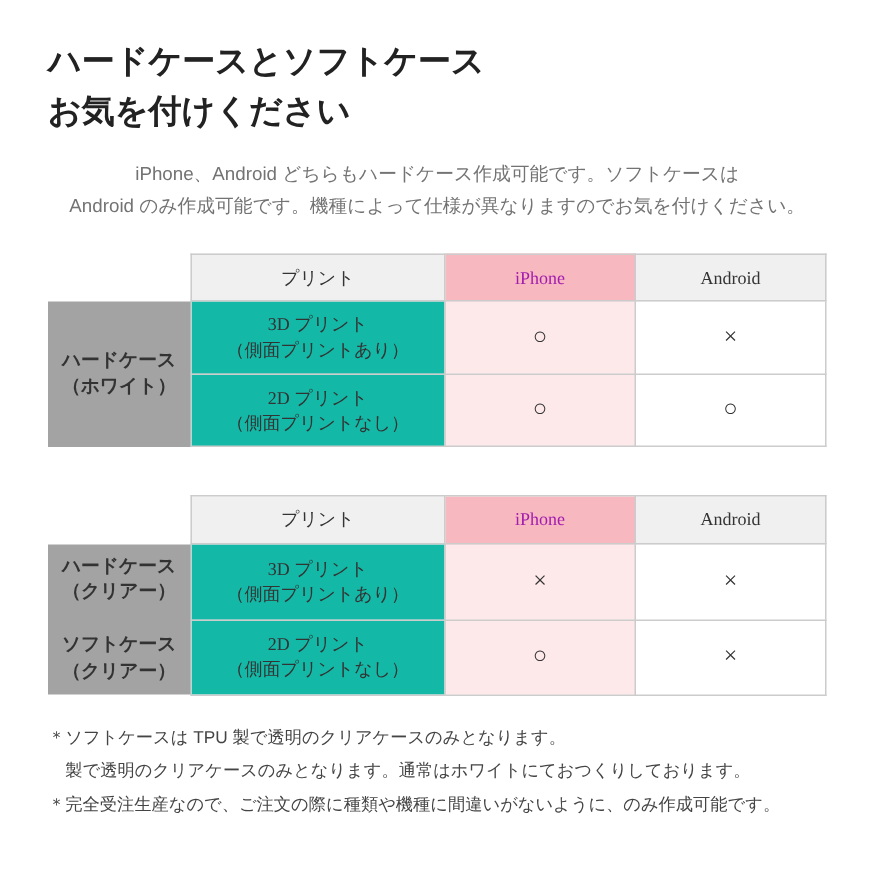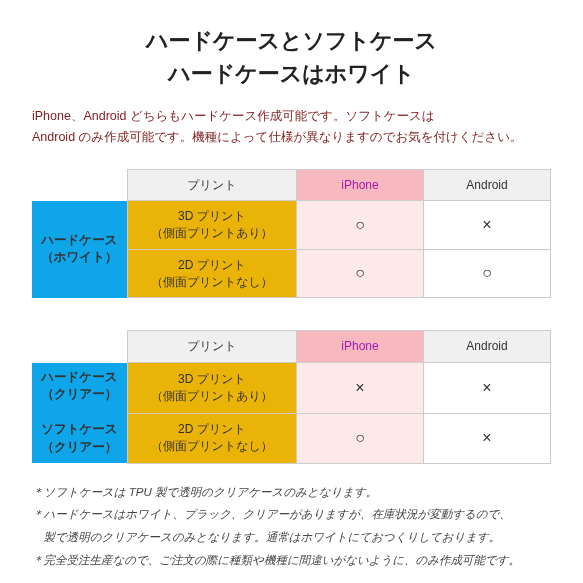--- a/index.html
+++ b/index.html
@@ -7,43 +7,45 @@
       font-family: "Hiragino Kaku Gothic ProN", "Hiragino Sans", "Yu Gothic", Meiryo, sans-serif;
       background: #ffffff;
       width: 583px;
       min-height: 583px;
       padding: 24px 32px;
       font-size: 13px;
       color: #333;
     }
 
     .main-title {
-      text-align: center;
+      text-align: left;
       font-size: 22px;
       font-weight: bold;
       line-height: 1.5;
       margin-bottom: 16px;
       color: #222;
     }
 
     .description {
+      text-align: center;
       font-size: 12.5px;
       line-height: 1.7;
-      color: #7f1d1d;
+      color: #737373;
       margin-bottom: 20px;
     }
 
     .table-section {
       margin-bottom: 18px;
     }
 
     .comparison-table {
       width: 100%;
       border-collapse: collapse;
       font-size: 12px;
+      font-family: Liberation Serif, serif;
     }
 
     .comparison-table th,
     .comparison-table td {
       border: 1px solid #ccc;
       text-align: center;
       padding: 7px 6px;
       vertical-align: middle;
       line-height: 1.4;
     }
@@ -56,32 +58,32 @@
     .col-iphone-header {
       background: #f7b8c0 !important;
       color: #a21caf;
     }
 
     .col-iphone-cell {
       background: #fde8ea !important;
     }
 
     .row-label {
-      background: #0ea5e9;
+      background: #a3a3a3;
       border: none !important;
       font-weight: bold;
       text-align: left;
       vertical-align: middle;
       width: 90px;
       padding-left: 4px;
       font-size: 12.5px;
     }
 
     .print-col {
-      background: #eab308;
+      background: #14b8a6;
     }
 
     .circle-mark {
       font-size: 16px;
       color: #333;
     }
 
     .cross-mark {
       font-size: 16px;
       color: #333;
@@ -89,33 +91,32 @@
 
     .notes {
       margin-top: 18px;
       font-size: 11.5px;
       line-height: 1.8;
       color: #444;
     }
 
     .notes p {
       margin-bottom: 2px;
-      font-style: italic;
     }
 
     .section-gap {
       height: 14px;
     }
   </style>
 </head>
 <body>
 
 <div class="main-title">
   <span>ハードケースとソフトケース</span><br>
-  <span>ハードケースはホワイト</span>
+  <span>お気を付けください</span>
 </div>
 
 <div class="description">
   iPhone、Android どちらもハードケース作成可能です。ソフトケースは<br>
   Android のみ作成可能です。機種によって仕様が異なりますのでお気を付けください。
 </div>
 
 <div class="table-section">
   <table class="comparison-table">
     <colgroup>
@@ -177,16 +178,15 @@
         <td class="print-col">2D プリント<br>（側面プリントなし）</td>
         <td class="col-iphone-cell"><span class="circle-mark">○</span></td>
         <td><span class="cross-mark">×</span></td>
       </tr>
     </tbody>
   </table>
 </div>
 
 <div class="notes">
   <p>＊ソフトケースは TPU 製で透明のクリアケースのみとなります。</p>
-  <p>＊ハードケースはホワイト、ブラック、クリアーがありますが、在庫状況が変動するので、</p>
   <p>　製で透明のクリアケースのみとなります。通常はホワイトにておつくりしております。</p>
   <p>＊完全受注生産なので、ご注文の際に種類や機種に間違いがないように、のみ作成可能です。</p>
 </div>
 
 </body></html>

